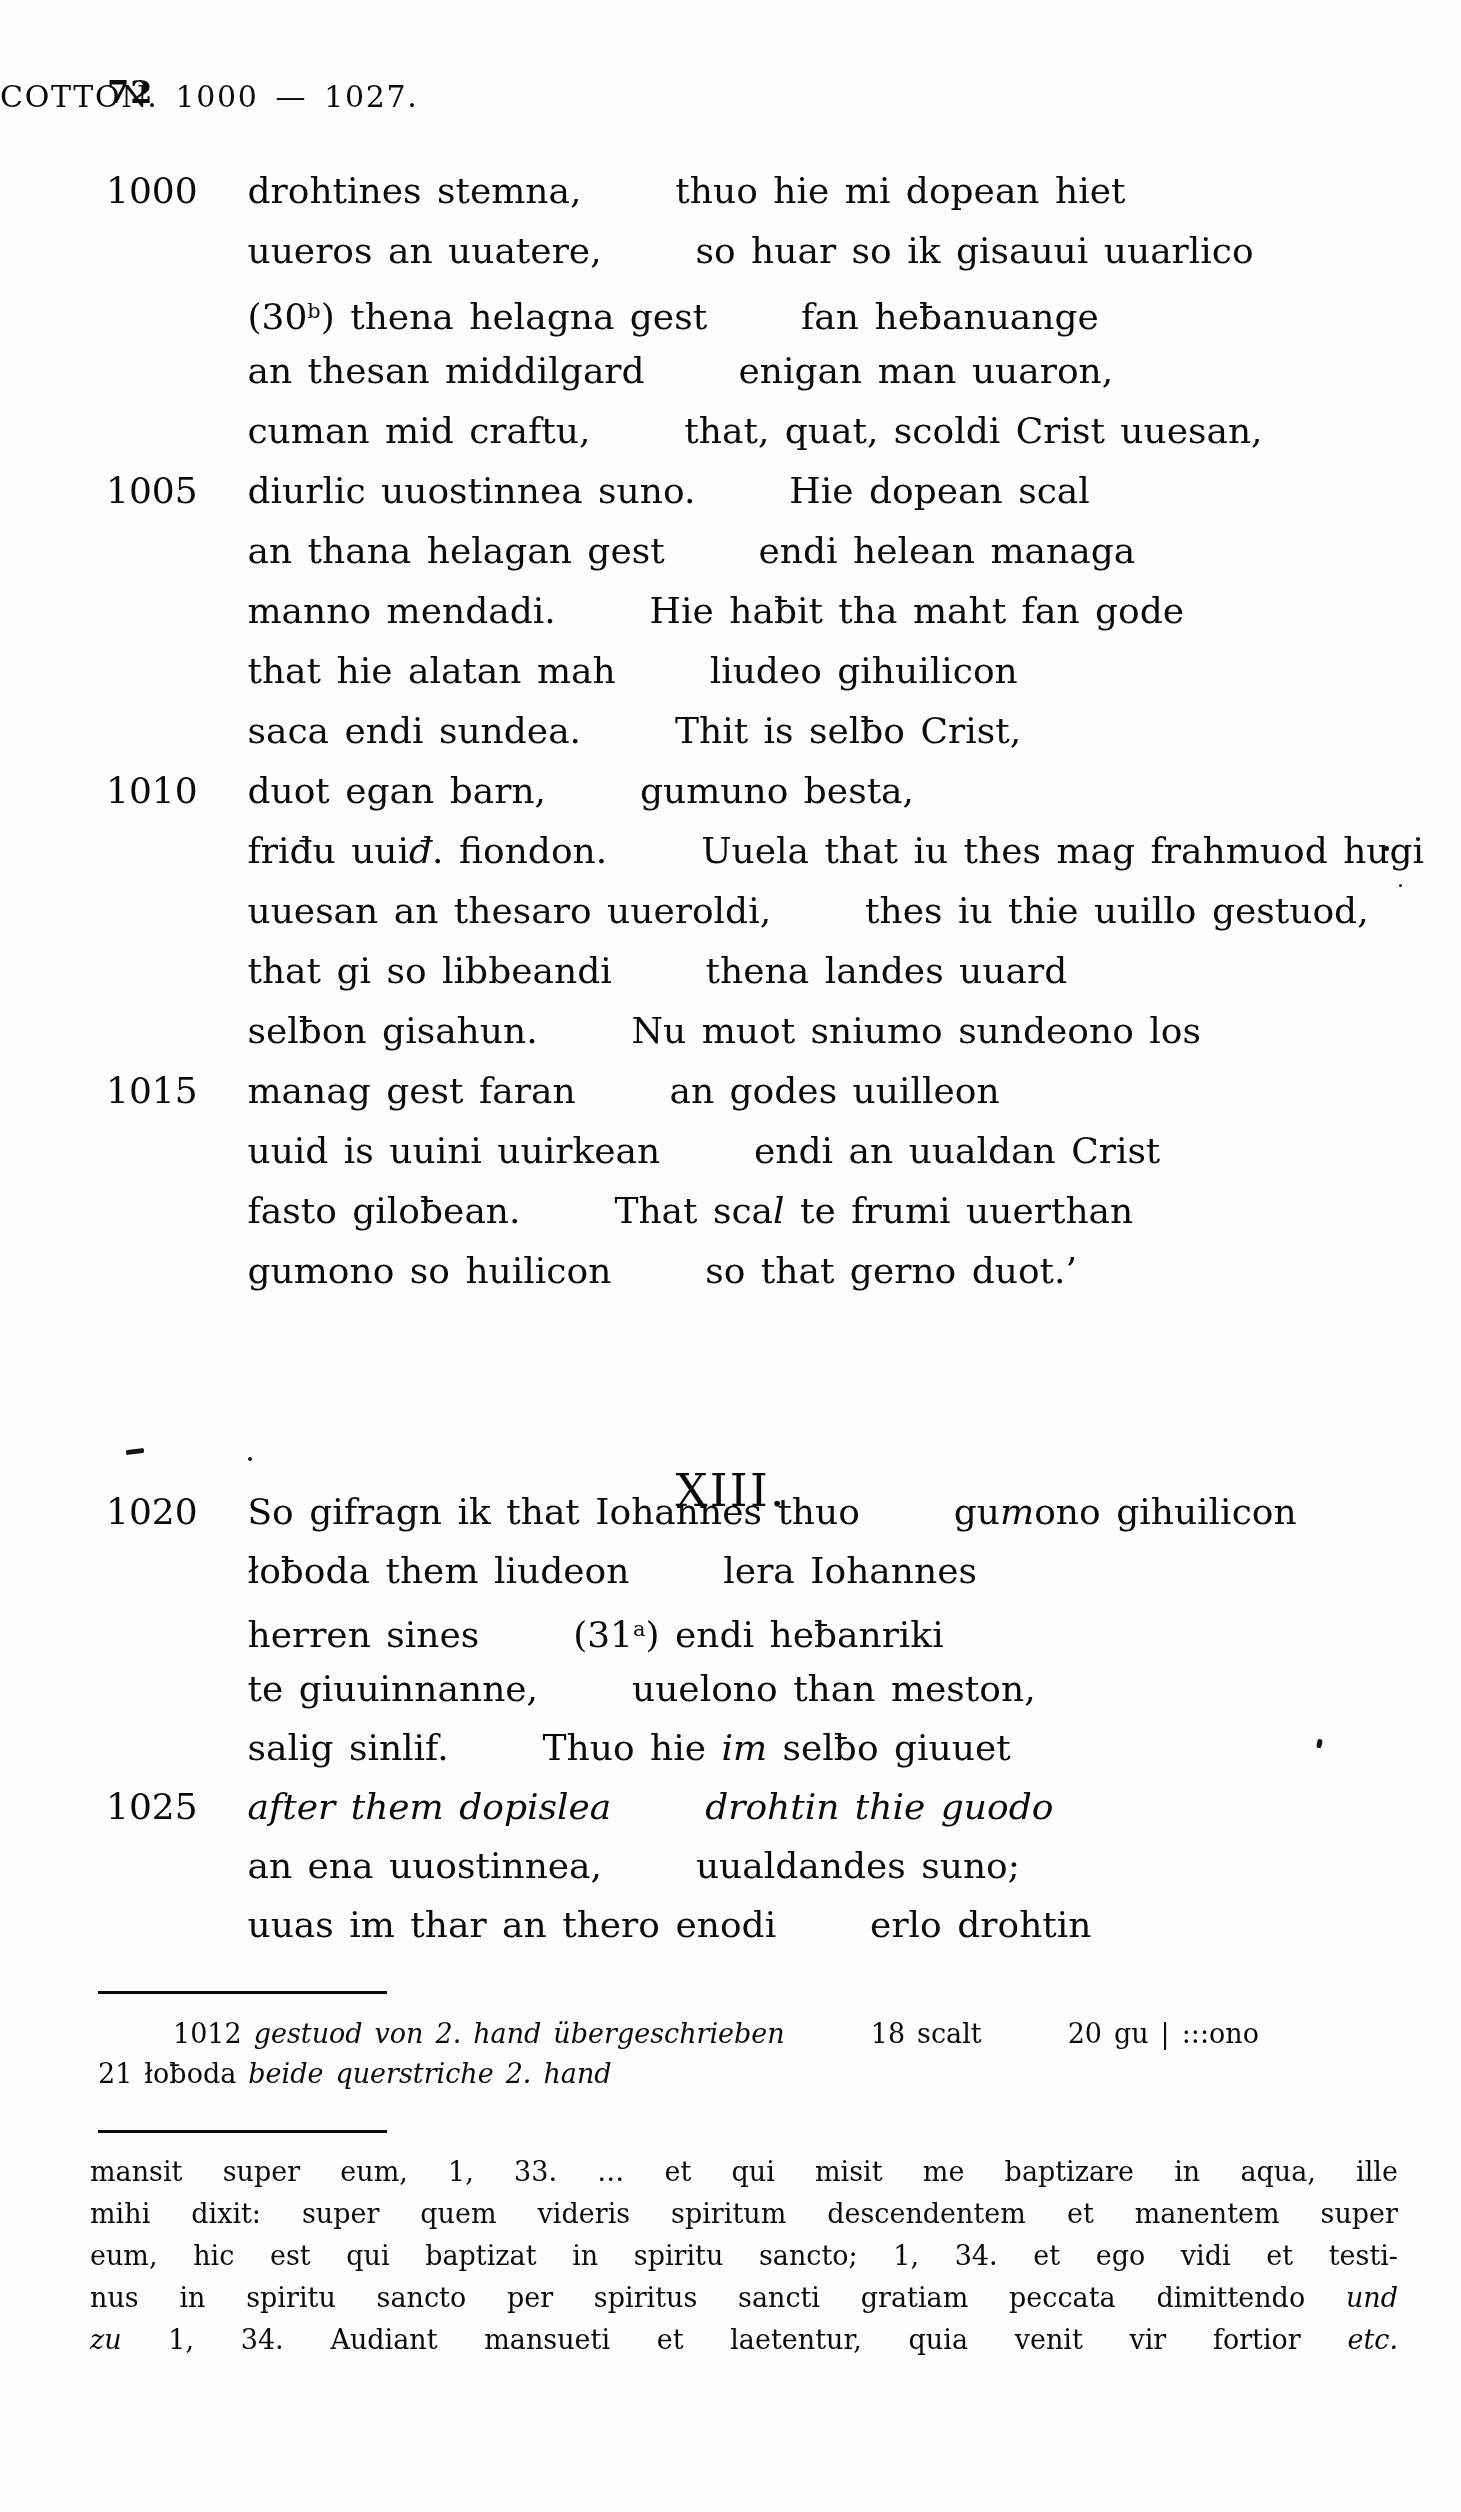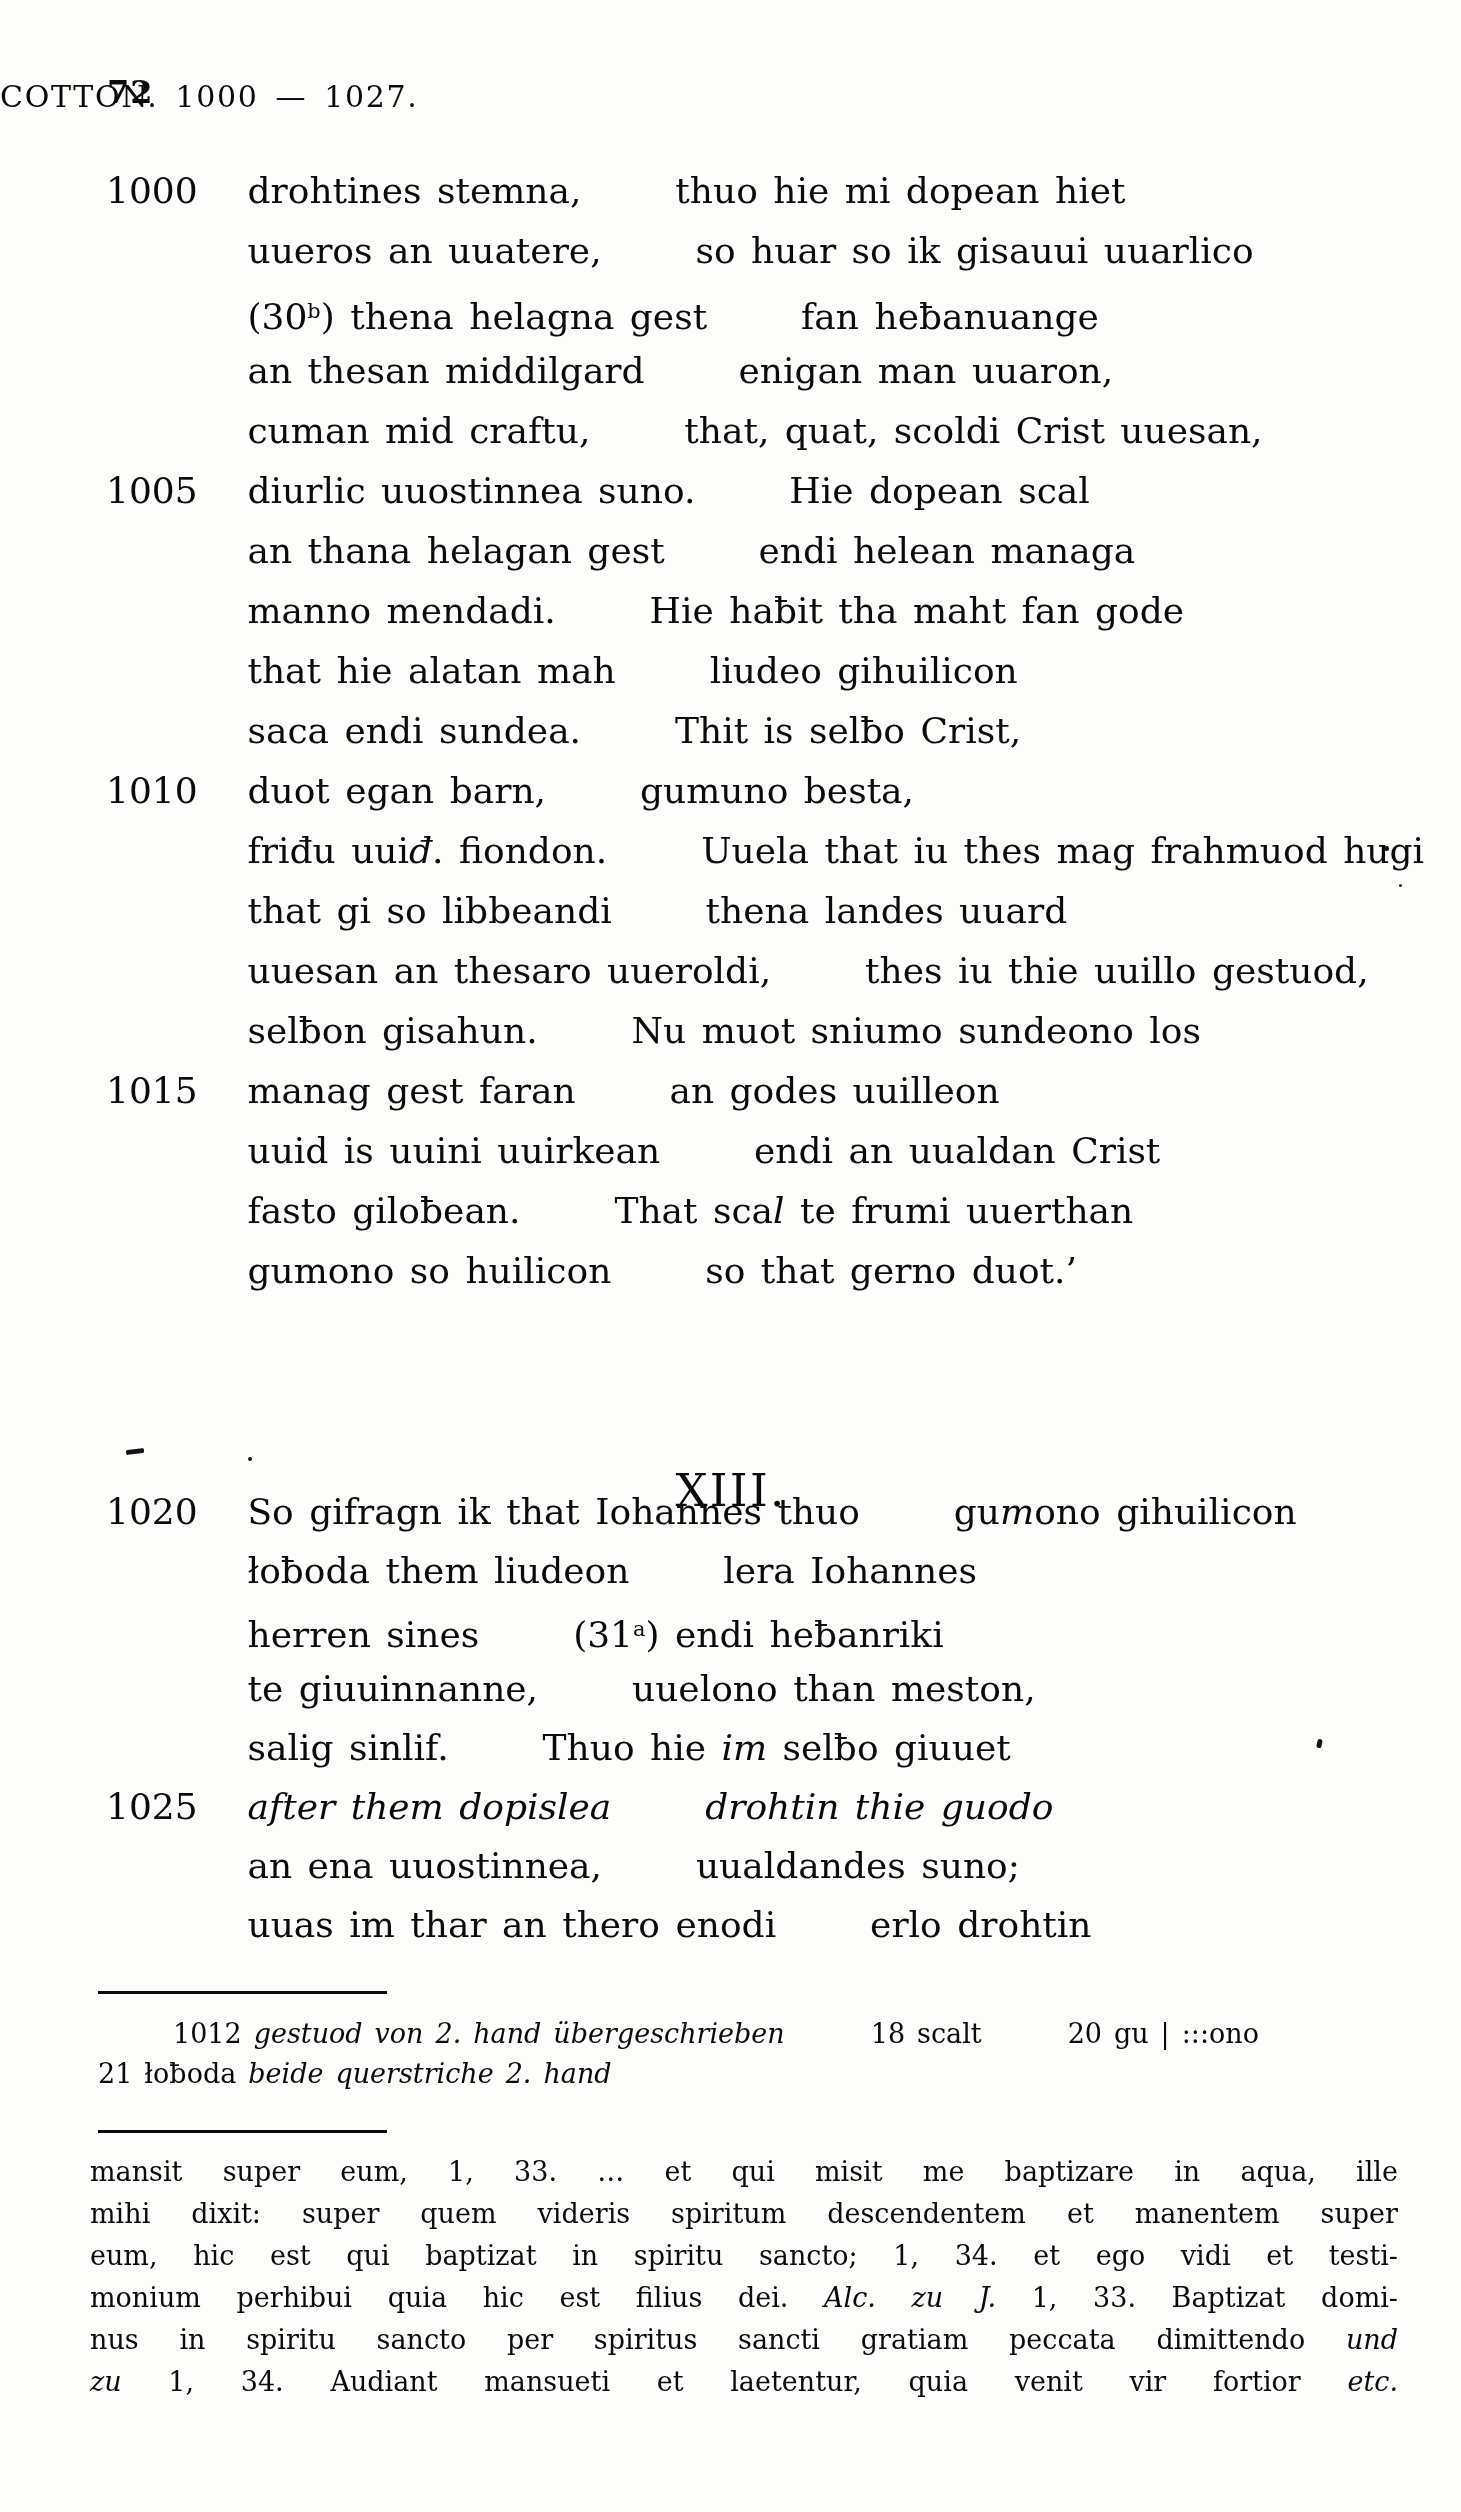--- a/index.html
+++ b/index.html
@@ -146,30 +146,30 @@
 
   <div class="pline">
     <span class="lno"></span>
     <span class="half"><span>friđu uui</span><span class="it">đ</span><span>. fiondon.</span></span>
     <span class="gap cgap"></span>
     <span class="half"><span>Uuela that iu thes mag frahmuod hugi</span></span>
   </div>
 
   <div class="pline">
     <span class="lno"></span>
+    <span class="half"><span>uuesan an thesaro uueroldi,</span></span>
+    <span class="gap cgap"></span>
+    <span class="half"><span>thes iu thie uuillo gestuod,</span></span>
+  </div>
+
+  <div class="pline">
+    <span class="lno"></span>
     <span class="half"><span>that gi so libbeandi</span></span>
     <span class="gap cgap"></span>
     <span class="half"><span>thena landes uuard</span></span>
-  </div>
-
-  <div class="pline">
-    <span class="lno"></span>
-    <span class="half"><span>uuesan an thesaro uueroldi,</span></span>
-    <span class="gap cgap"></span>
-    <span class="half"><span>thes iu thie uuillo gestuod,</span></span>
   </div>
 
   <div class="pline">
     <span class="lno"></span>
     <span class="half"><span>selƀon gisahun.</span></span>
     <span class="gap cgap"></span>
     <span class="half"><span>Nu muot sniumo sundeono los</span></span>
   </div>
 
   <div class="pline">
@@ -266,21 +266,20 @@
   <div class="apparatus" id="apparatus">
       <div class="app-line indent"><span>1012 </span><span class="it">gestuod von 2. hand übergeschrieben</span><span class="gap"></span><span>18 scalt</span><span class="gap"></span><span>20 gu | :::ono</span></div>
       <div class="app-line"><span>21 łoƀoda </span><span class="it">beide querstriche 2. hand</span></div>
     </div>
 
   <div class="rule" id="rule-2"></div>
   <div class="commentary" id="commentary">
       <div class="comm-line"><span>mansit super eum, 1, 33. … et qui misit me baptizare in aqua, ille</span></div>
       <div class="comm-line"><span>mihi dixit: super quem videris spiritum descendentem et manentem super</span></div>
       <div class="comm-line"><span>eum, hic est qui baptizat in spiritu sancto; 1, 34. et ego vidi et testi-</span></div>
-      <div class="comm-line"><span>monium perhibui quia hic est filius dei. </span><span class="it">Alc. zu J.</span><span> 1, 33. Baptizat domi-</span></div>
       <div class="comm-line"><span>nus in spiritu sancto per spiritus sancti gratiam peccata dimittendo </span><span class="it">und</span></div>
       <div class="comm-line"><span class="it">zu</span><span> 1, 34. Audiant mansueti et laetentur, quia venit vir fortior </span><span class="it">etc.</span></div>
     </div>
 
   <div class="artifact" id="artifact-dash"></div>
   <div class="artifact" id="artifact-dot-1"></div>
   <div class="artifact" id="artifact-dot-2"></div>
   <div class="artifact" id="artifact-dot-3"></div>
   <div class="artifact" id="artifact-comma"></div>
 

